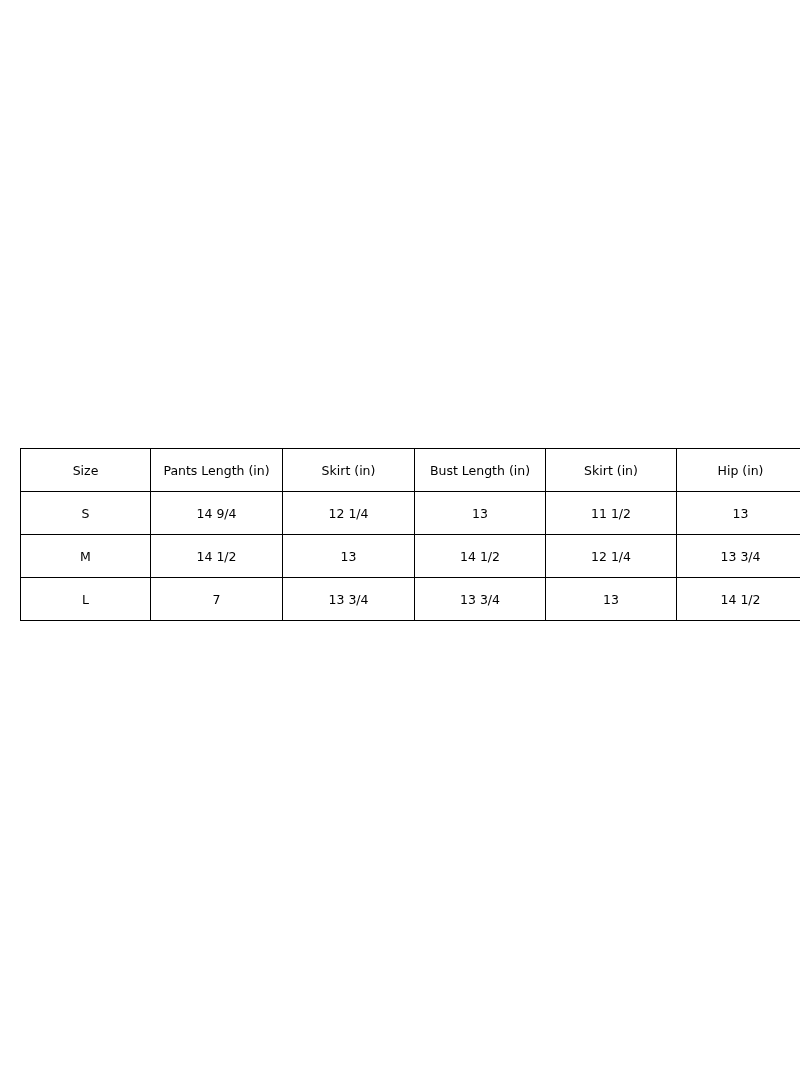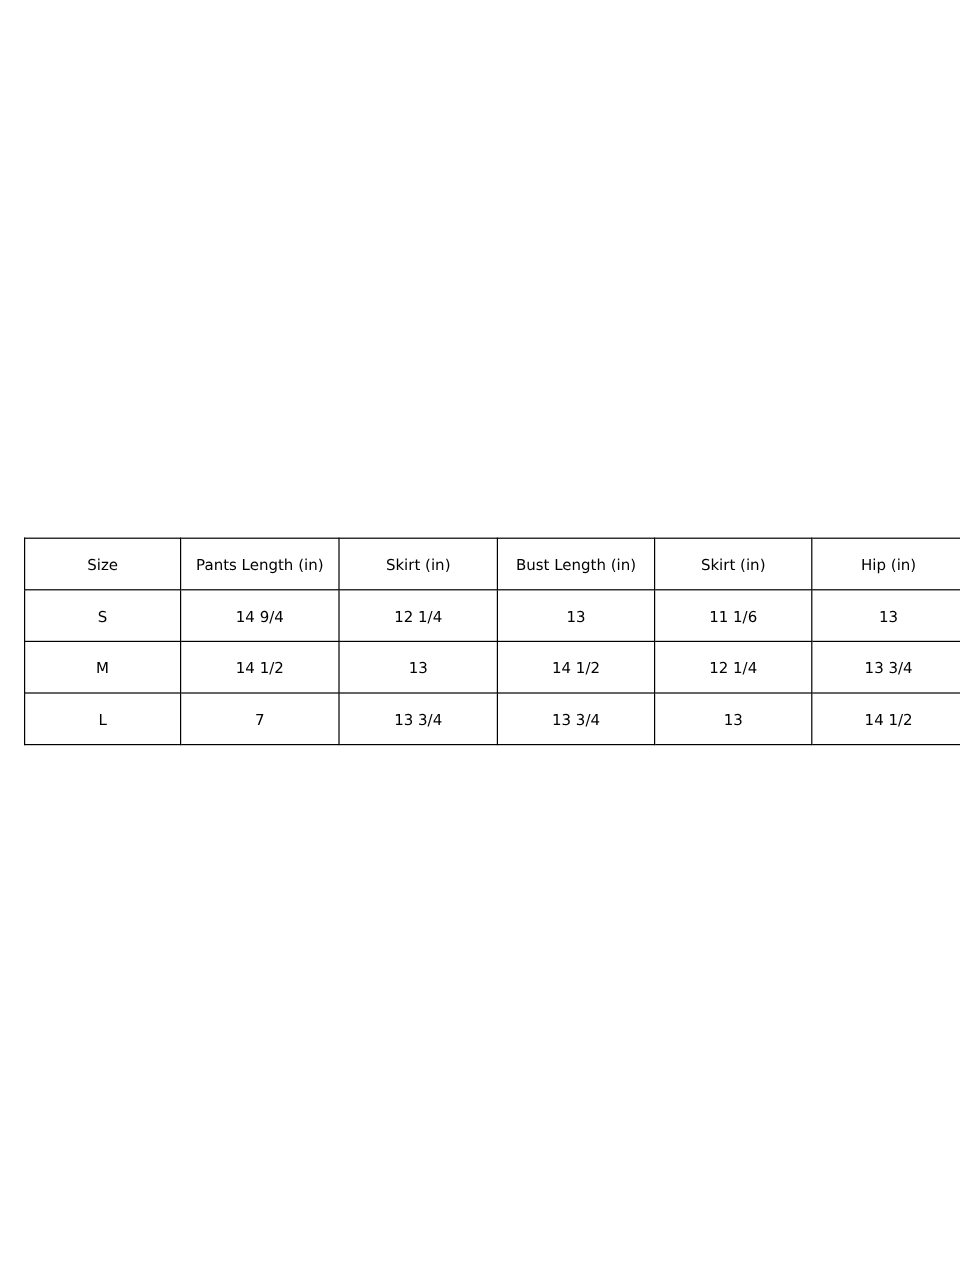--- a/index.html
+++ b/index.html
@@ -72,21 +72,21 @@
         <th>Skirt (in)</th>
         <th>Hip (in)</th>
       </tr>
     </thead>
     <tbody>
       <tr>
         <td>S</td>
         <td>14 9/4</td>
         <td>12 1/4</td>
         <td>13</td>
-        <td>11 1/6</td>
+        <td>11 1/2</td>
         <td>13</td>
       </tr>
       <tr>
         <td>M</td>
         <td>14 1/2</td>
         <td>13</td>
         <td>14 1/2</td>
         <td>12 1/4</td>
         <td>13 3/4</td>
       </tr>

